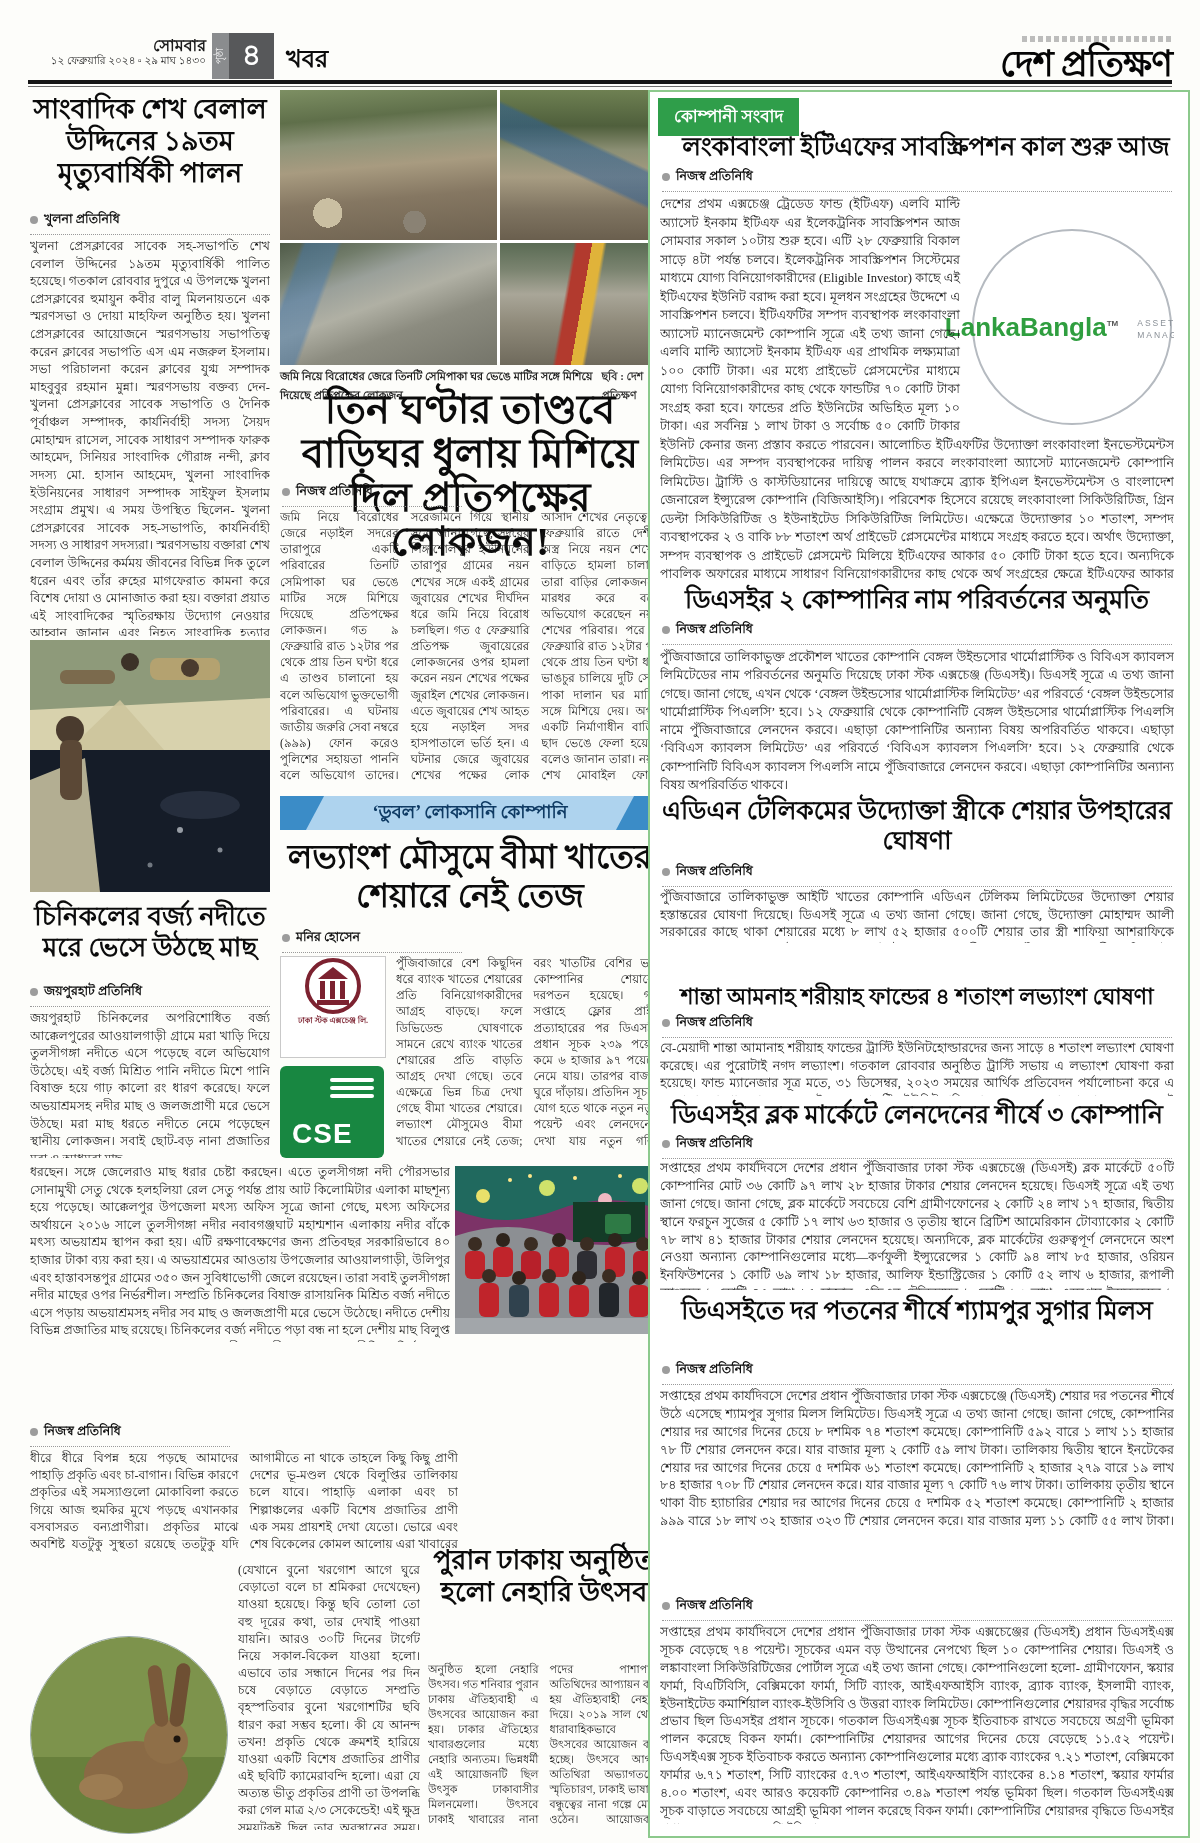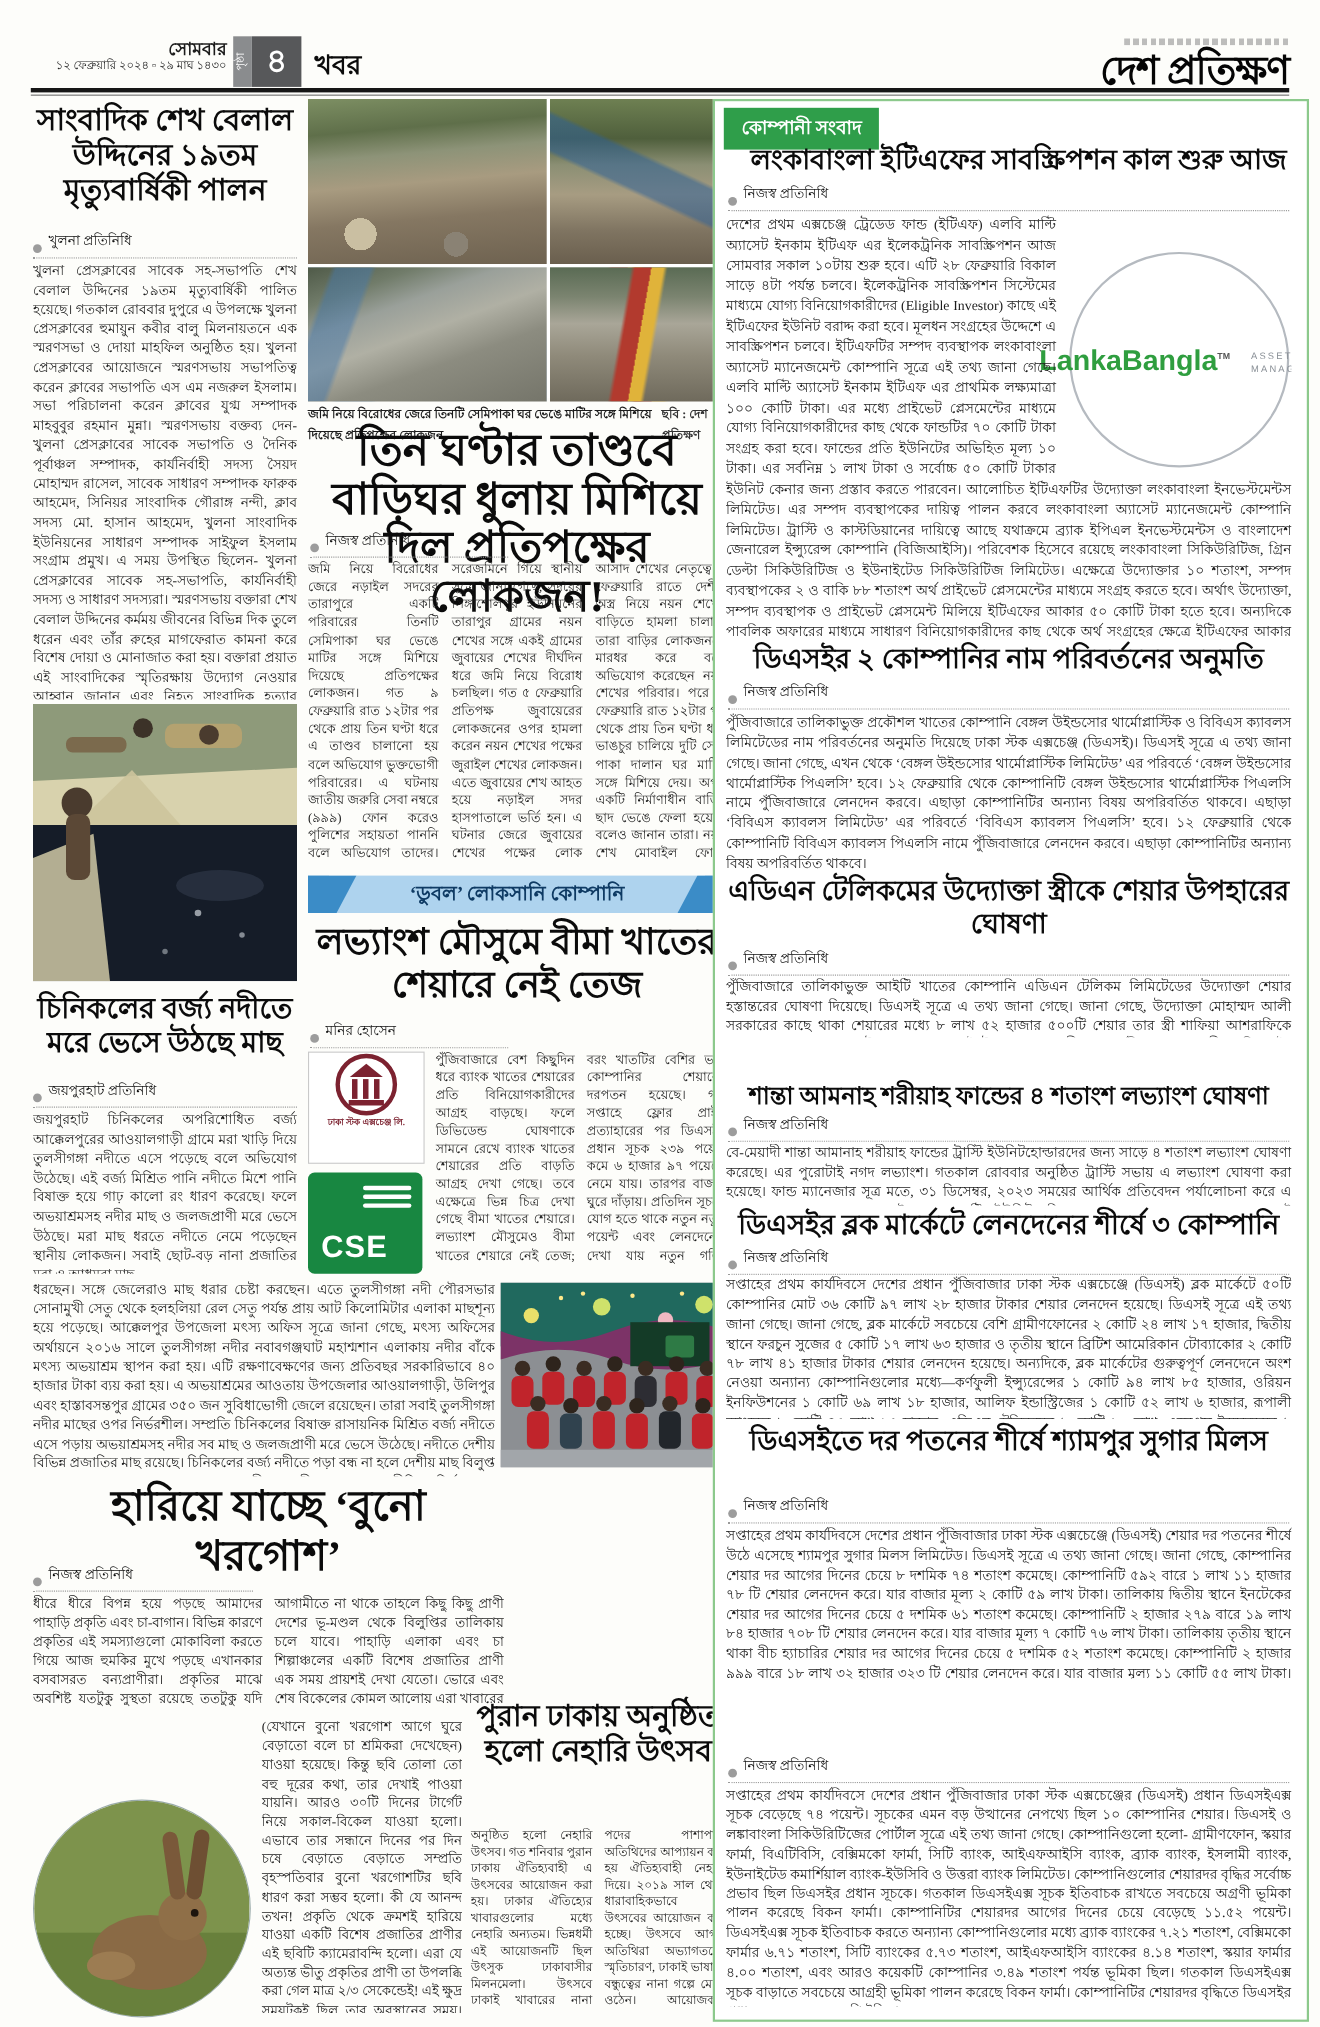--- a/index.html
+++ b/index.html
@@ -1,20 +1,20 @@
 <!DOCTYPE html>
 <html><head>
 <meta charset="utf-8">
 <style>
   html,body{margin:0;padding:0;}
   #page{position:relative;width:1200px;height:1843px;background:#fdfdfa;overflow:hidden;
         font-family:"Liberation Serif","DejaVu Serif",serif;color:#1c1c1c;}
   .abs{position:absolute;}
   .ttl{font-weight:bold;text-align:center;color:#0b0b0b;line-height:1.18;}
-  .byl{display:flex;align-items:flex-end;gap:6px;font-weight:normal;font-size:12.5px;
+  .byl{display:flex;align-items:center;gap:6px;font-weight:bold;font-size:12.5px;
        border-bottom:1px dotted #9a9a9a;padding-bottom:4px;color:#111;}
   .byl .dot{width:8px;height:8px;border-radius:50%;background:#9c9c9c;flex:0 0 auto;}
   .bod{text-align:justify;line-height:1.42;overflow:hidden;word-break:normal;}
   
   .daybox{text-align:right;line-height:1.2;}
   .daybox .d1{font-weight:bold;font-size:16px;}
   .daybox .d2{font-size:10.5px;color:#222;}
   .pagebox{display:flex;width:62px;height:46px;}
   .pagebox .pl{background:#8a8c8e;color:#fff;width:17px;font-size:10px;display:flex;align-items:center;justify-content:center;
                writing-mode:vertical-rl;transform:rotate(180deg);}
@@ -127,21 +127,20 @@
 
   <div class="abs ttl" style="left:30px;top:902px;width:240px;font-size:26px;">চিনিকলের বর্জ্য নদীতে মরে ভেসে উঠছে মাছ</div>
   <div class="abs byl" style="left:30px;top:982px;width:240px;">
     <span class="dot"></span>
     <span>জয়পুরহাট প্রতিনিধি</span>
   </div>
   <div class="abs bod" style="left:30px;top:1010px;width:240px;height:148px;font-size:12.4px;">জয়পুরহাট চিনিকলের অপরিশোধিত বর্জ্য আক্কেলপুরের আওয়ালগাড়ী গ্রামে মরা খাড়ি দিয়ে তুলসীগঙ্গা নদীতে এসে পড়েছে বলে অভিযোগ উঠেছে। এই বর্জ্য মিশ্রিত পানি নদীতে মিশে পানি বিষাক্ত হয়ে গাঢ় কালো রং ধারণ করেছে। ফলে অভয়াশ্রমসহ নদীর মাছ ও জলজপ্রাণী মরে ভেসে উঠছে। মরা মাছ ধরতে নদীতে নেমে পড়েছেন স্থানীয় লোকজন। সবাই ছোট-বড় নানা প্রজাতির মরা ও আধমরা মাছ</div>
 
   <div class="abs bod" style="left:30px;top:1164px;width:420px;height:178px;font-size:12.4px;">ধরছেন। সঙ্গে জেলেরাও মাছ ধরার চেষ্টা করছেন। এতে তুলসীগঙ্গা নদী পৌরসভার সোনামুখী সেতু থেকে হলহলিয়া রেল সেতু পর্যন্ত প্রায় আট কিলোমিটার এলাকা মাছশূন্য হয়ে পড়েছে। আক্কেলপুর উপজেলা মৎস্য অফিস সূত্রে জানা গেছে, মৎস্য অফিসের অর্থায়নে ২০১৬ সালে তুলসীগঙ্গা নদীর নবাবগঞ্জঘাট মহাশ্মশান এলাকায় নদীর বাঁকে মৎস্য অভয়াশ্রম স্থাপন করা হয়। এটি রক্ষণাবেক্ষণের জন্য প্রতিবছর সরকারিভাবে ৪০ হাজার টাকা ব্যয় করা হয়। এ অভয়াশ্রমের আওতায় উপজেলার আওয়ালগাড়ী, উলিপুর এবং হাস্তাবসন্তপুর গ্রামের ৩৫০ জন সুবিধাভোগী জেলে রয়েছেন। তারা সবাই তুলসীগঙ্গা নদীর মাছের ওপর নির্ভরশীল। সম্প্রতি চিনিকলের বিষাক্ত রাসায়নিক মিশ্রিত বর্জ্য নদীতে এসে পড়ায় অভয়াশ্রমসহ নদীর সব মাছ ও জলজপ্রাণী মরে ভেসে উঠেছে। নদীতে দেশীয় বিভিন্ন প্রজাতির মাছ রয়েছে। চিনিকলের বর্জ্য নদীতে পড়া বন্ধ না হলে দেশীয় মাছ বিলুপ্ত হওয়ার আশঙ্কা করছে মৎস্য দপ্তর। তুলসীগঙ্গা নদীতে মাছ ধরে জীবিকা নির্বাহ করা উলিপুর গ্রামের আব্দুল মণ্ডল বলেন, 'চিনিকলের বিষাক্ত পানি নদীতে আসায় সকল মাছ মরে ভেসে উঠেছে। এতে মাছশূন্য হয়ে পড়েছে তুলসীগঙ্গা নদী। এখন থেকে তিন চার মাস নদীতে কোনো মাছ পাওয়া যাবে না।'</div>
 
-  <div class="abs ttl" style="left:30px;top:1348px;width:428px;font-size:38px;">হারিয়ে যাচ্ছে ‘বুনো খরগোশ’</div>
   <div class="abs byl" style="left:30px;top:1422px;width:200px;">
     <span class="dot"></span>
     <span>নিজস্ব প্রতিনিধি</span>
   </div>
   <div class="abs bod col2" style="left:30px;top:1450px;width:428px;height:108px;font-size:12.1px;">ধীরে ধীরে বিপন্ন হয়ে পড়ছে আমাদের পাহাড়ি প্রকৃতি এবং চা-বাগান। বিভিন্ন কারণে প্রকৃতির এই সমস্যাগুলো মোকাবিলা করতে গিয়ে আজ হুমকির মুখে পড়ছে এখানকার বসবাসরত বন্যপ্রাণীরা। প্রকৃতির মাঝে অবশিষ্ট যতটুকু সুস্থতা রয়েছে ততটুকু যদি আগামীতে না থাকে তাহলে কিছু কিছু প্রাণী দেশের ভূ-মণ্ডল থেকে বিলুপ্তির তালিকায় চলে যাবে। পাহাড়ি এলাকা এবং চা শিল্পাঞ্চলের একটি বিশেষ প্রজাতির প্রাণী এক সময় প্রায়শই দেখা যেতো। ভোরে এবং শেষ বিকেলের কোমল আলোয় এরা খাবারের সন্ধানে বাইরে বের হতো। বুনো খরগোশের ইংরেজি নাম Indian Hare এবং বৈজ্ঞানিক নাম Lepus nigricollis। এর দেখা পেতে রোজদিন প্রায় ৬০ থেকে ৭০ মিনিটের পথ হেঁটে চা-বাগানের প্রান্তরে যাওয়া হয়েছে।</div>
   <div class="abs" style="left:30px;top:1562px;width:390px;height:272px;display:flex;gap:10px;">
     <div class="rab-img">
       <svg width="196" height="196" xmlns="http://www.w3.org/2000/svg">
         <rect width="196" height="196" fill="#7d934c"></rect>
         <rect y="120" width="196" height="76" fill="#68803c"></rect>

